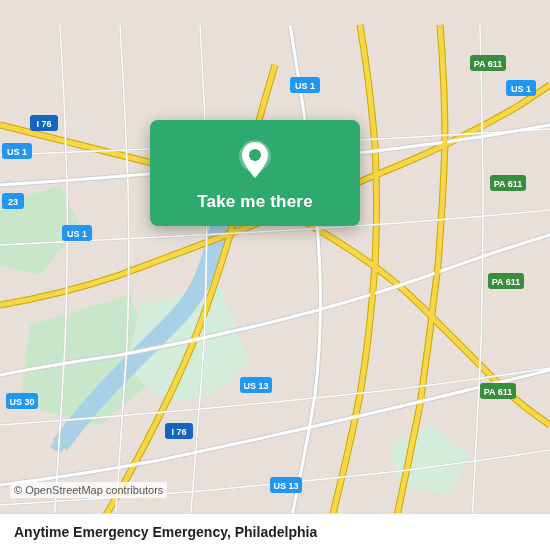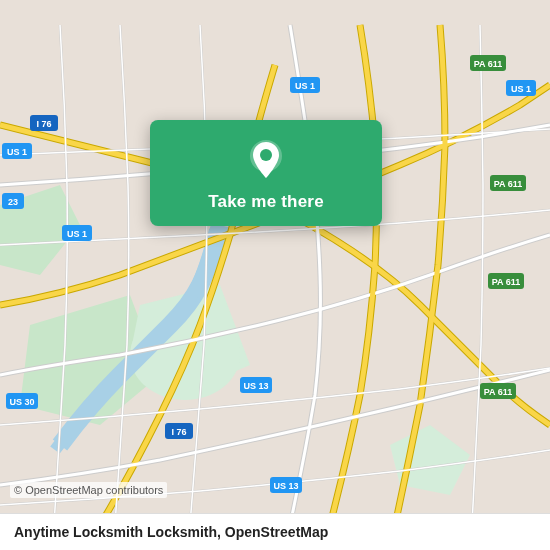--- a/index.html
+++ b/index.html
@@ -25,21 +25,21 @@
       position: absolute;
       top: 0; left: 0;
       width: 100%; height: 100%;
     }
 
     
     #popup-card {
       position: absolute;
       top: 120px;
       left: 150px;
-      width: 232px;
+      width: 210px;
       background: #2eaa6e;
       border-radius: 8px;
       padding: 18px 20px 14px 20px;
       display: flex;
       flex-direction: column;
       align-items: center;
       box-shadow: 0 4px 16px rgba(0,0,0,0.3);
       z-index: 10;
     }
 
@@ -230,18 +230,18 @@
       <circle cx="22" cy="17" r="6" fill="#2eaa6e"></circle>
     </svg>
     <span id="popup-label">Take me there</span>
   </div>
 
   <div id="copyright-text">© OpenStreetMap contributors</div>
 
   <div id="bottom-bar">
     <div id="business-info">
       <span id="business-name">
-        <span>Anytime Locksmith Locksmith</span><span>, </span><span>OpenStreetMap</span>
+        <span>Anytime Emergency Emergency</span><span>, </span><span>Philadelphia</span>
       </span>
     </div>
 
   </div>
 </div>
 
 </body></html>

